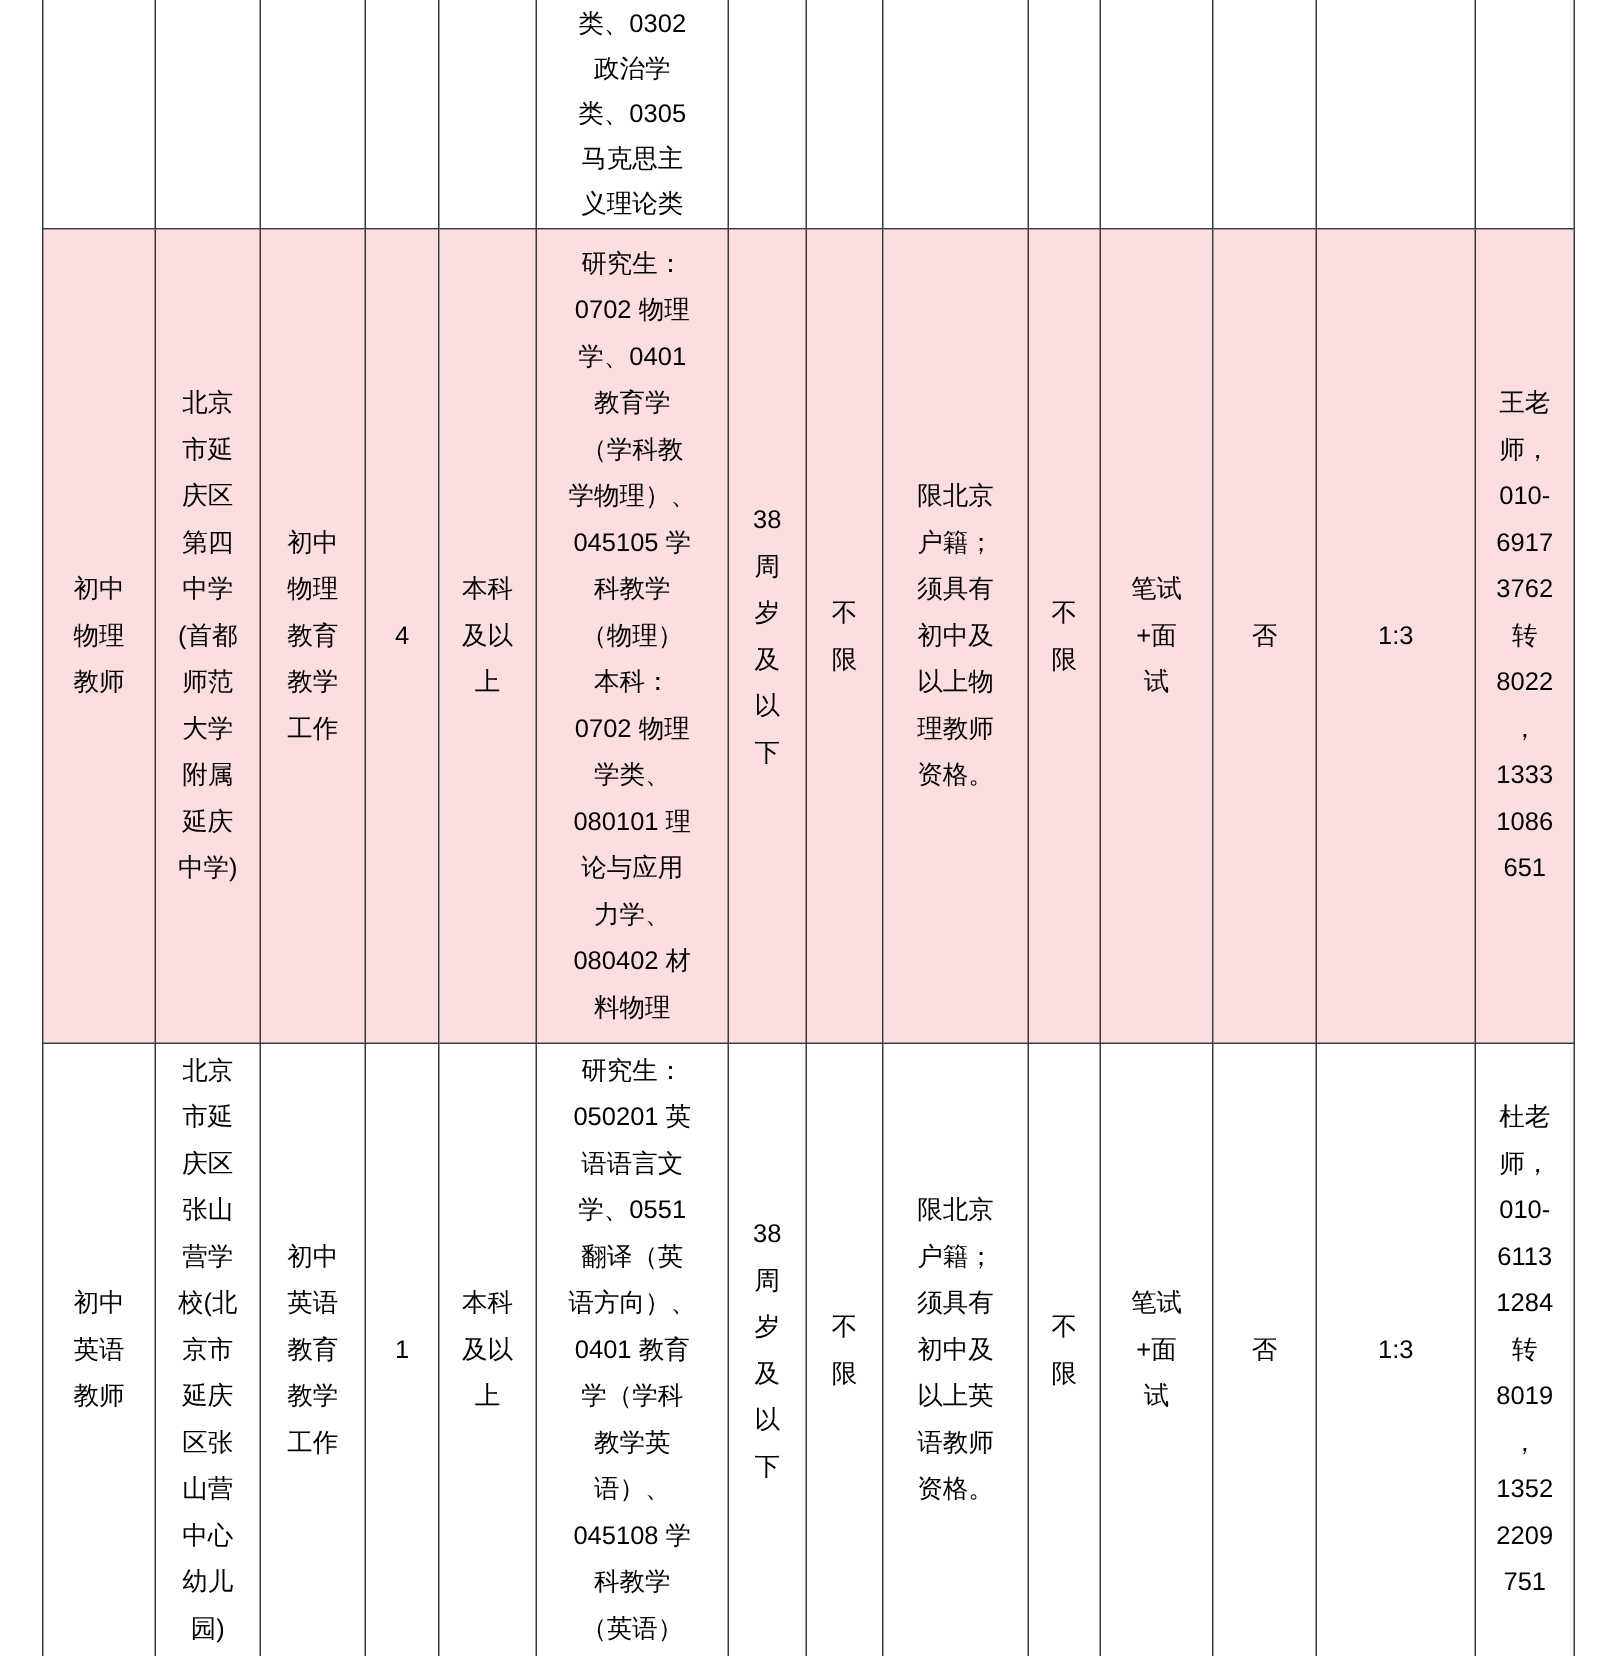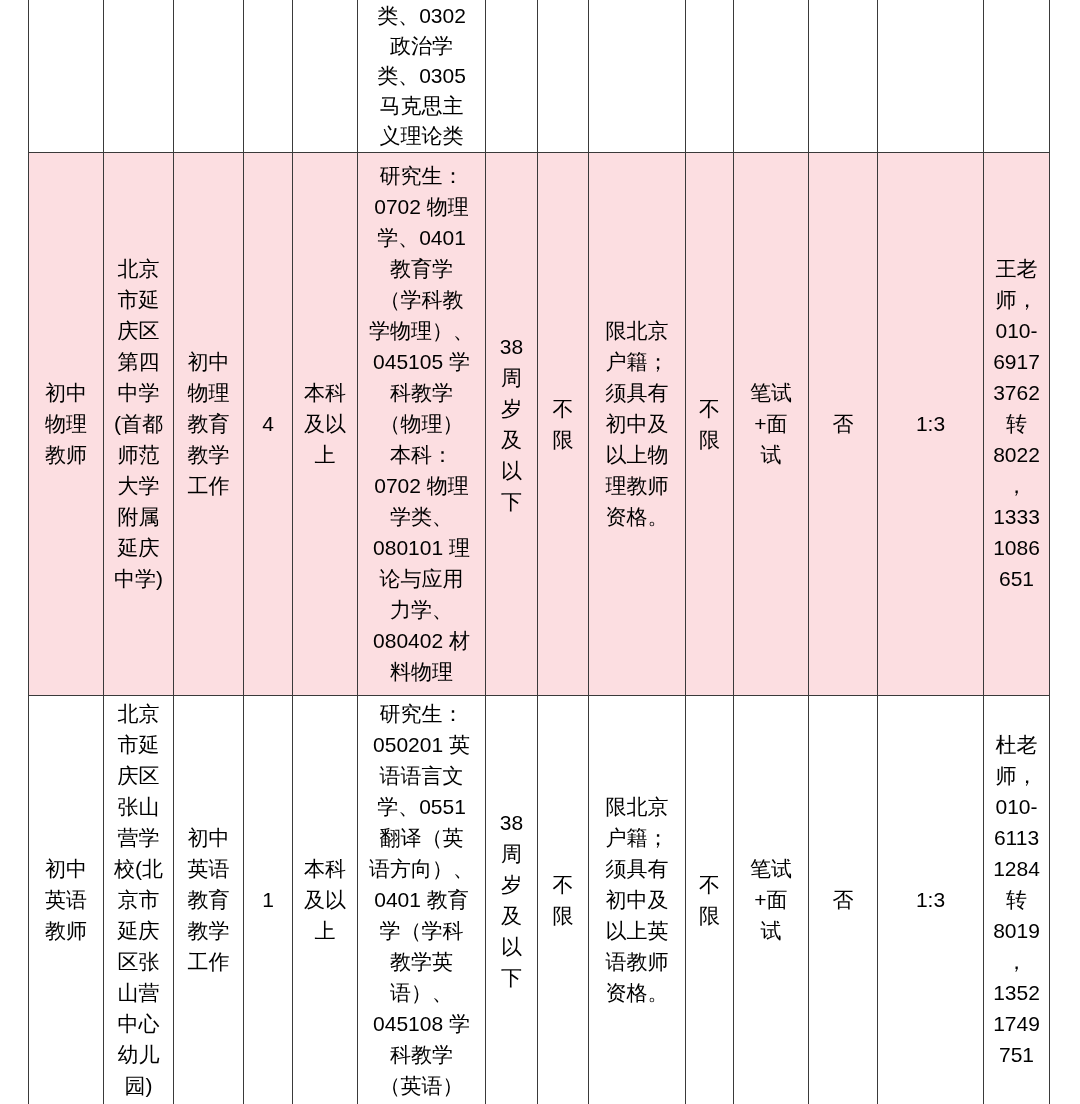--- a/index.html
+++ b/index.html
@@ -24,21 +24,21 @@
     border-collapse: collapse;
     table-layout: fixed;
     width: 1022px;
   }
   table.jobs td {
     border: 1px solid #3a3a3a;
     padding: 0;
     text-align: center;
     vertical-align: middle;
     white-space: pre-line;
-    font-size: 21px;
+    font-size: 17px;
     line-height: 31px;
     overflow: hidden;
     box-sizing: border-box;
   }
   tr.row-partial { height: 152px; }
   tr.row-partial td { border-top: none; line-height: 30px; }
   tr.row-physics { height: 543px; }
   tr.row-english { height: 409px; }
   tr.row-english td { border-bottom: none; }
 </style>
@@ -222,18 +222,18 @@
       <td>1:3</td>
       <td>杜老
 师，
 010-
 6113
 1284
 转
 8019
 ，
 1352
-1749
+2209
 751</td>
     </tr>
   </tbody>
     </table>
 </div>
 
 </body></html>

